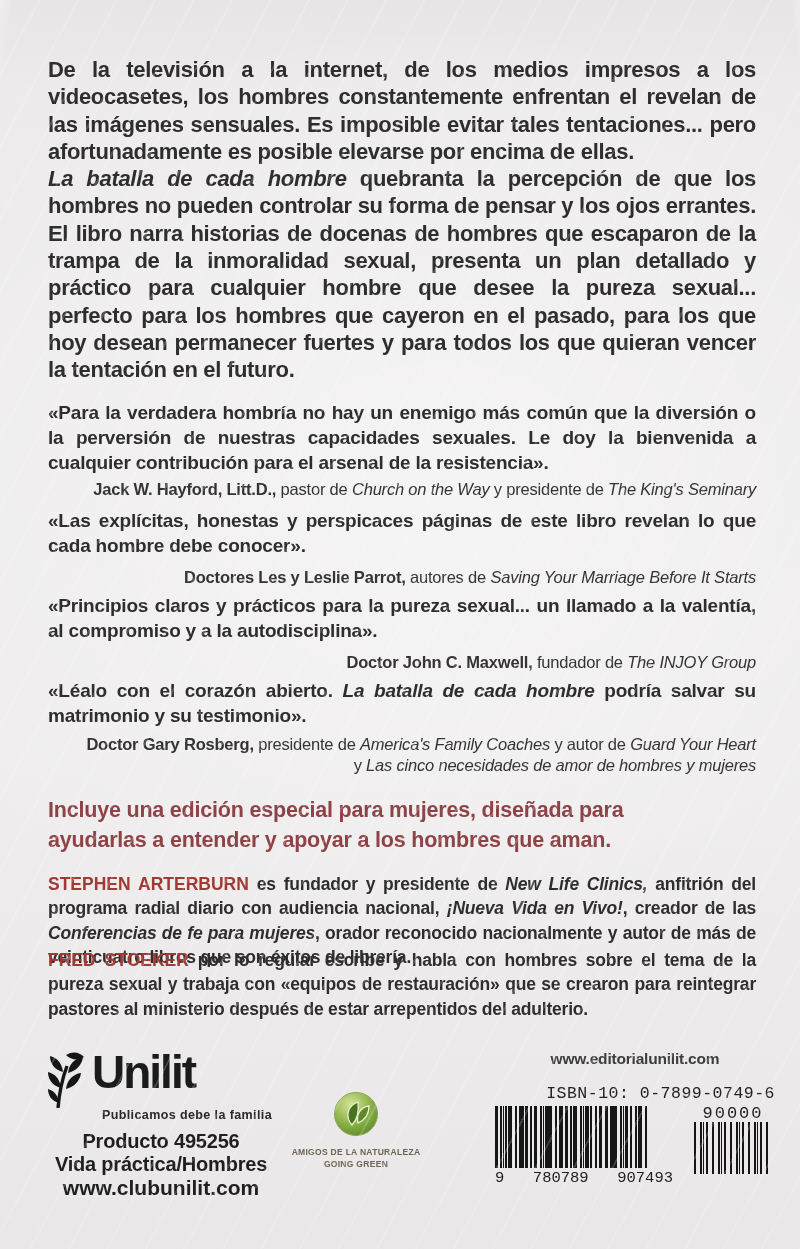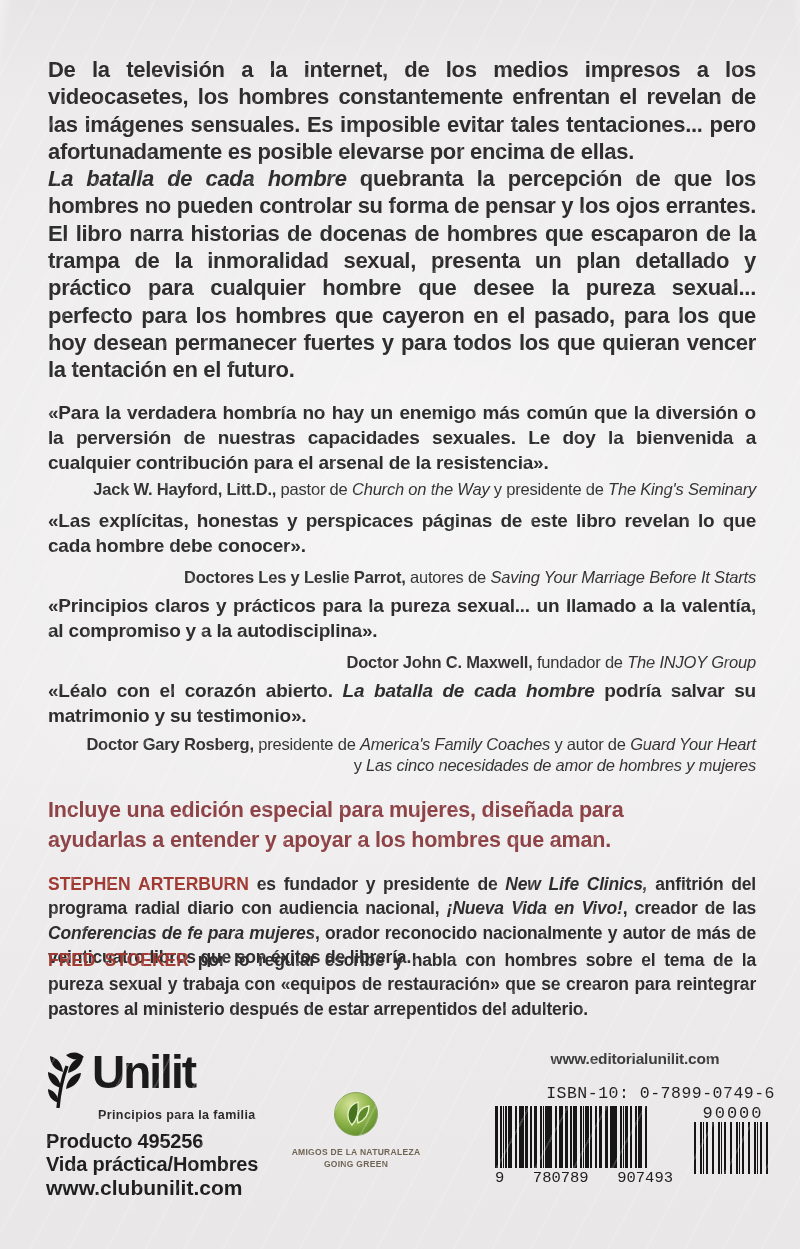--- a/index.html
+++ b/index.html
@@ -25,21 +25,21 @@
   .synopsis{top:56px;font-weight:bold;font-size:22px;line-height:27.3px;text-align:justify;letter-spacing:-0.3px;}
   .synopsis p{margin:0;}
   .quote{font-weight:bold;font-size:19px;line-height:25px;text-align:justify;letter-spacing:-0.2px;}
   .attr{font-weight:normal;font-size:16.5px;line-height:21px;text-align:right;margin-top:4px;letter-spacing:-0.2px;color:#343434;}
   .attr .b{font-weight:bold;}
   .i{font-style:italic;}
   .callout{top:795px;max-width:630px;font-weight:bold;font-size:21.5px;line-height:30px;letter-spacing:-0.2px;}
   .bio{font-weight:bold;font-size:17.5px;line-height:24.3px;text-align:justify;letter-spacing:-0.2px;}
   .bio .name{letter-spacing:0;}
   
-  .publisher{position:absolute;left:46px;top:1050px;width:230px;}
+  .publisher{position:absolute;left:46px;top:1050px;width:230px;text-align:center;}
   .logo-row{display:flex;align-items:flex-start;}
   .wordmark{font-weight:bold;font-size:46px;line-height:44px;letter-spacing:-2px;color:#1b1b1b;margin-left:6px;}
   .tagline{font-weight:bold;font-size:12.5px;letter-spacing:.4px;color:#2a2a2a;margin:-4px 0 0 52px;}
   .pubinfo{font-weight:bold;font-size:20px;line-height:23px;color:#1f1f1f;margin-top:8px;letter-spacing:-0.2px;}
   .pubinfo .site{font-size:21px;letter-spacing:0;}
   .eco{position:absolute;left:281px;top:1090px;width:150px;text-align:center;}
   .eco-text{font-weight:bold;font-size:8.5px;line-height:12px;color:#6f6353;letter-spacing:.3px;margin-top:4px;}
   .barcode-zone{position:absolute;left:495px;top:1050px;width:280px;text-align:center;}
   .bz-site{font-weight:bold;font-size:15.5px;color:#3d3d3d;letter-spacing:-0.2px;}
   .bz-isbn{font-family:"Liberation Mono","DejaVu Sans Mono",monospace;font-size:16.5px;color:#222;margin-top:16px;letter-spacing:.5px;white-space:nowrap;text-align:right;}
@@ -109,21 +109,21 @@
             <path d="M22,23 C23,14 29,8 37,7 C36,15 30,21 22,23 Z"></path>
             <path d="M15,38 C7,36 2,30 2,22 C10,24 14,30 15,38 Z"></path>
             <path d="M20,39 C21,30 27,24 35,23 C34,31 28,37 20,39 Z"></path>
             <path d="M13,53 C6,51 2,46 2,39 C9,41 12,46 13,53 Z"></path>
           </g>
           <path d="M12,58 C13,46 15,32 21,16" stroke="#161616" stroke-width="3.4" fill="none"></path>
         </svg>
       </span>
       <span class="wordmark">Unilit</span>
     </div>
-    <div class="tagline">Principios para la familia</div>
+    <div class="tagline">Publicamos debe la familia</div>
     <div class="pubinfo">
       <div>Producto 495256</div>
       <div>Vida práctica/Hombres</div>
       <div class="site">www.clubunilit.com</div>
     </div>
   </div>
 
   <div class="eco">
     <span>
       <svg width="48" height="48" viewBox="0 0 48 48" aria-hidden="true">

